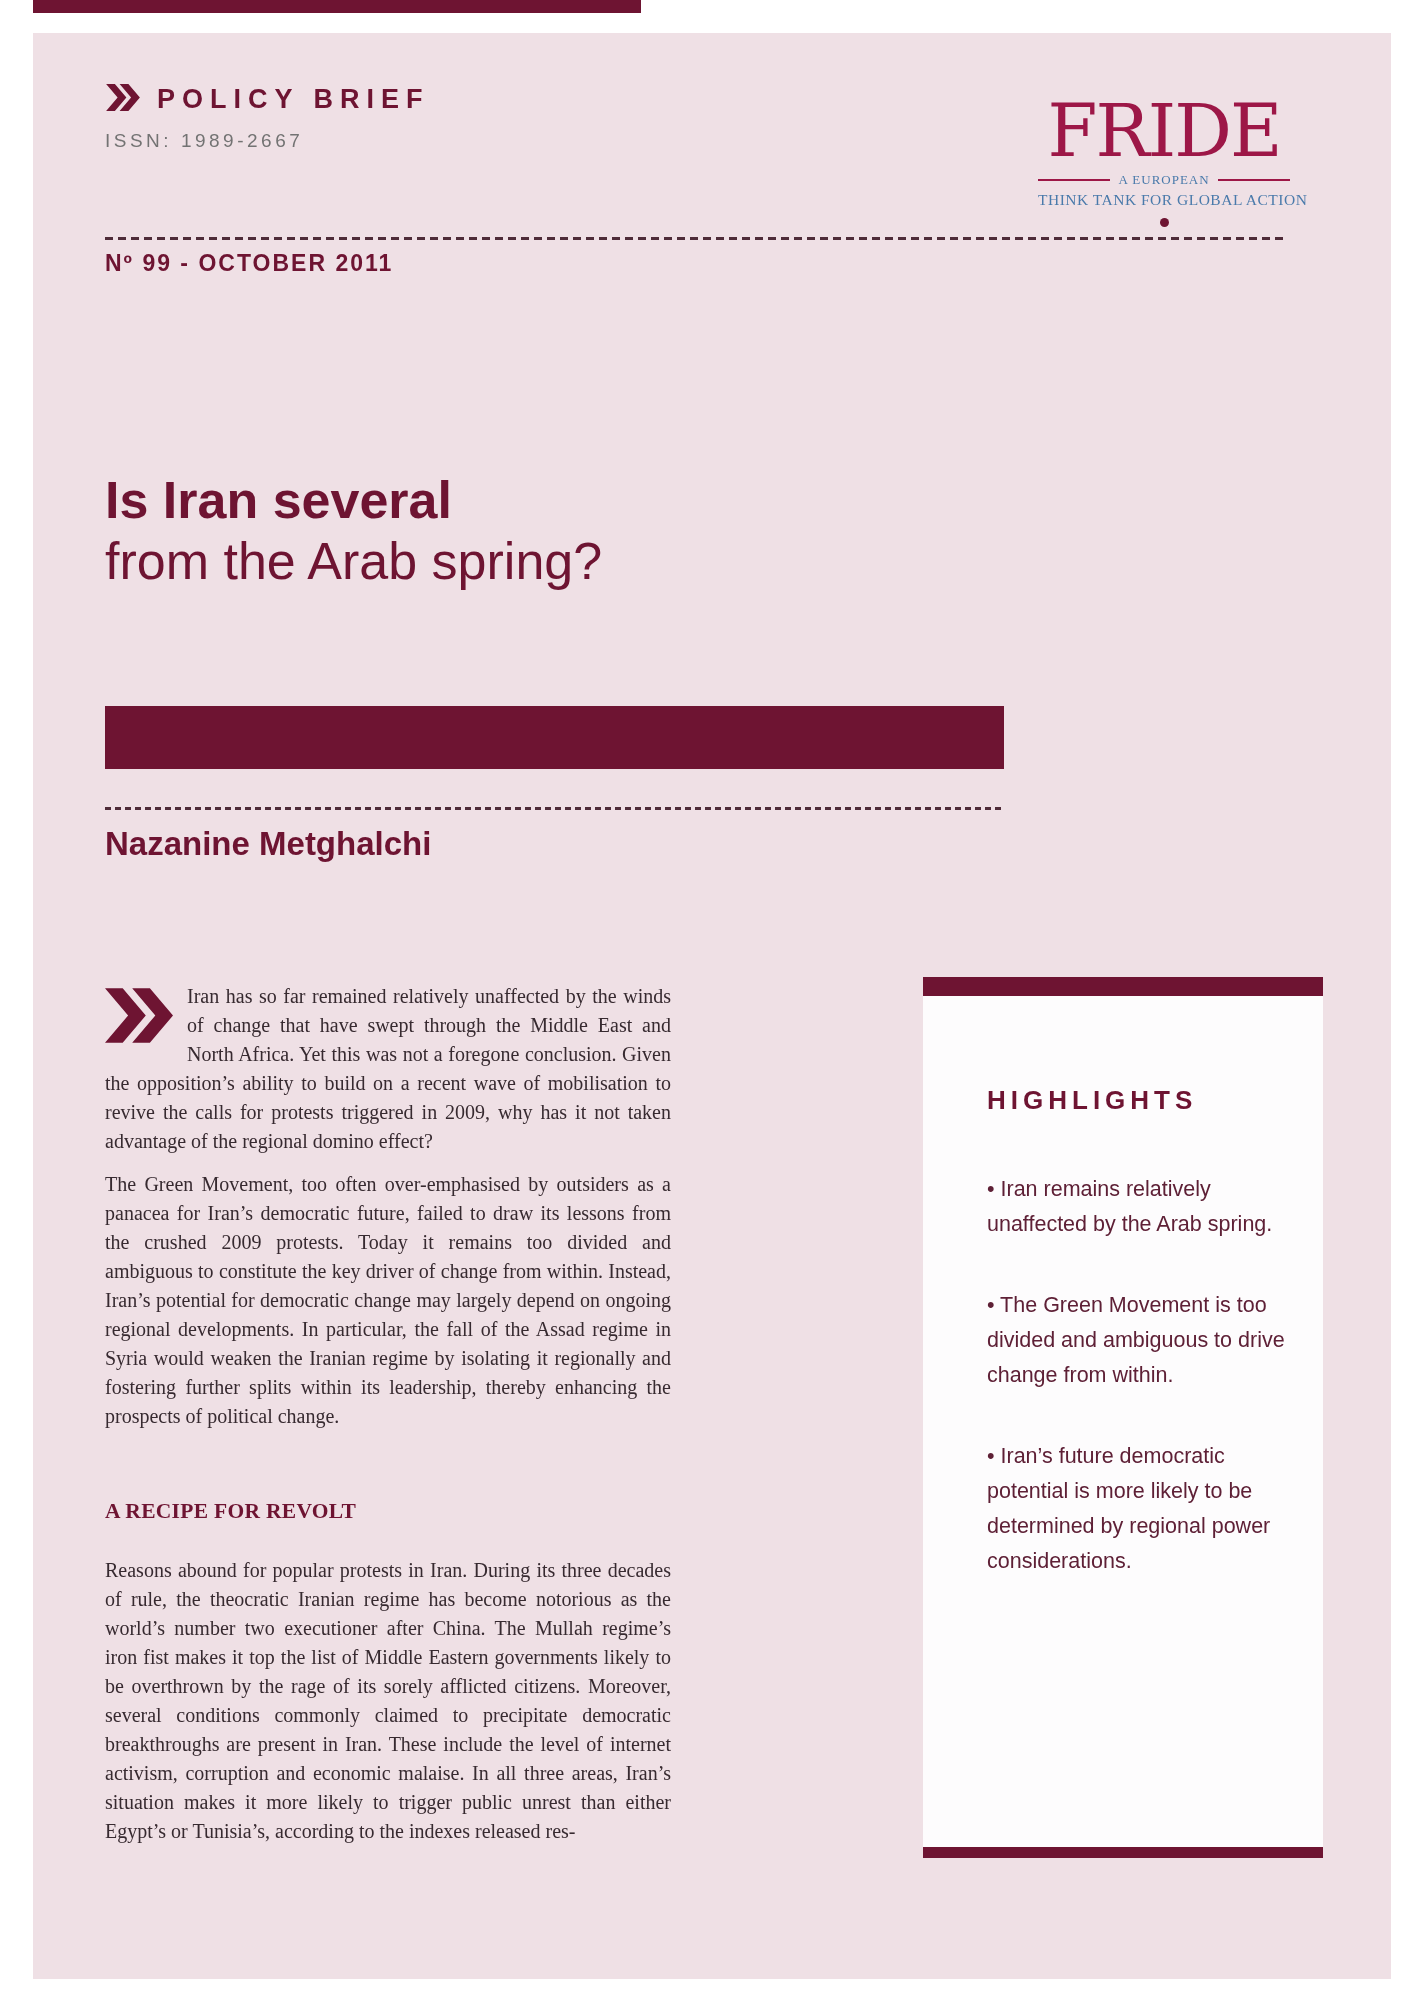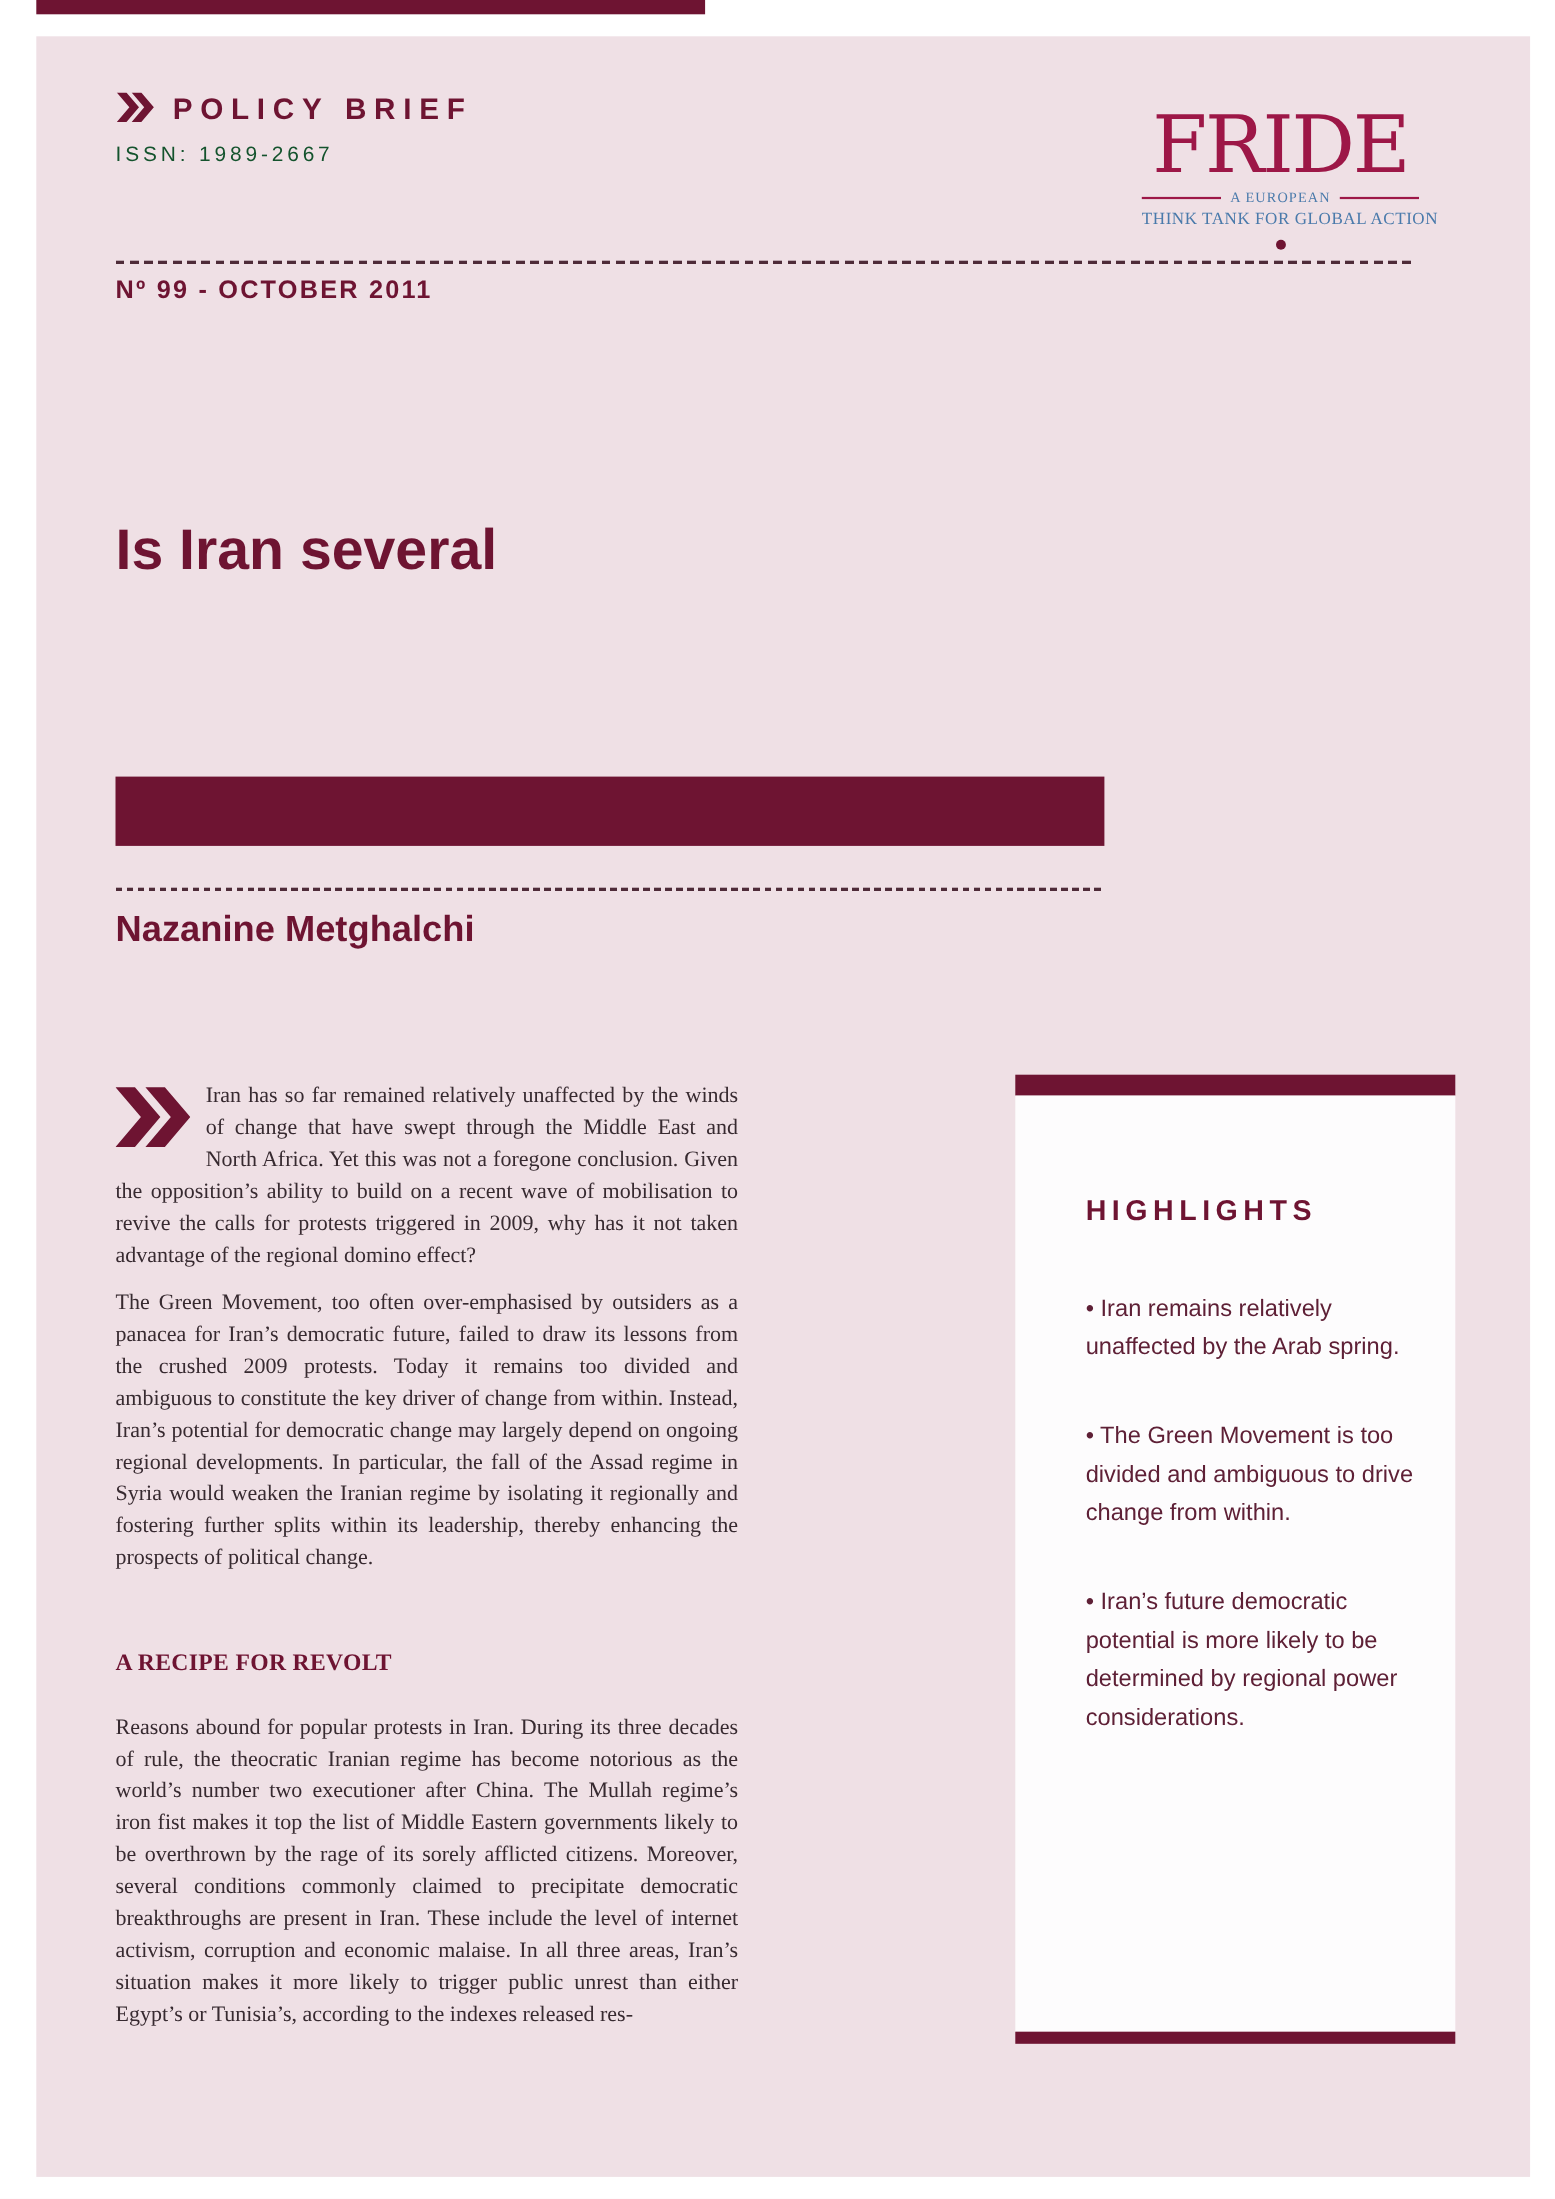--- a/index.html
+++ b/index.html
@@ -23,21 +23,21 @@
   
   .masthead{position:absolute;left:105px;top:84px;}
   .kicker-row{display:flex;align-items:flex-start;gap:16px;}
   .kicker{
     font-size:27px;font-weight:bold;letter-spacing:7px;
     color:#6e1432;
   }
   .issn{
     margin-top:15px;
     font-size:19px;letter-spacing:3.5px;
-    color:#14532d;
+    color:#737373;
   }
   .chev-sm{width:36px;height:27px;}
   
   .logo{position:absolute;left:1038px;top:94px;width:252px;text-align:center;}
   .wordmark{
     font-family:"DejaVu Serif",serif;
     font-size:72px;line-height:74px;
     letter-spacing:-2px;
     color:#9d1747;
   }
@@ -138,20 +138,21 @@
   <div class="tagline2">THINK TANK FOR GLOBAL ACTION</div>
   <div class="logo-dot"></div>
 </div>
 
 <div class="dash-top"></div>
 
 <div class="issue">Nº 99 - OCTOBER 2011</div>
 
 <div class="title">
   <div class="l1">Is Iran several</div>
+  <div class="l2">from the Arab spring?</div>
 </div>
 
 <div class="title-bar"></div>
 <div class="dash-author"></div>
 <div class="author">Nazanine Metghalchi</div>
 
 <div class="article">
   <p class="lead">
     <svg class="chev-lg" viewBox="0 0 100 80">
       <polygon points="0,0 26,0 60,40 26,80 0,80 34,40" fill="#6e1432"></polygon>

